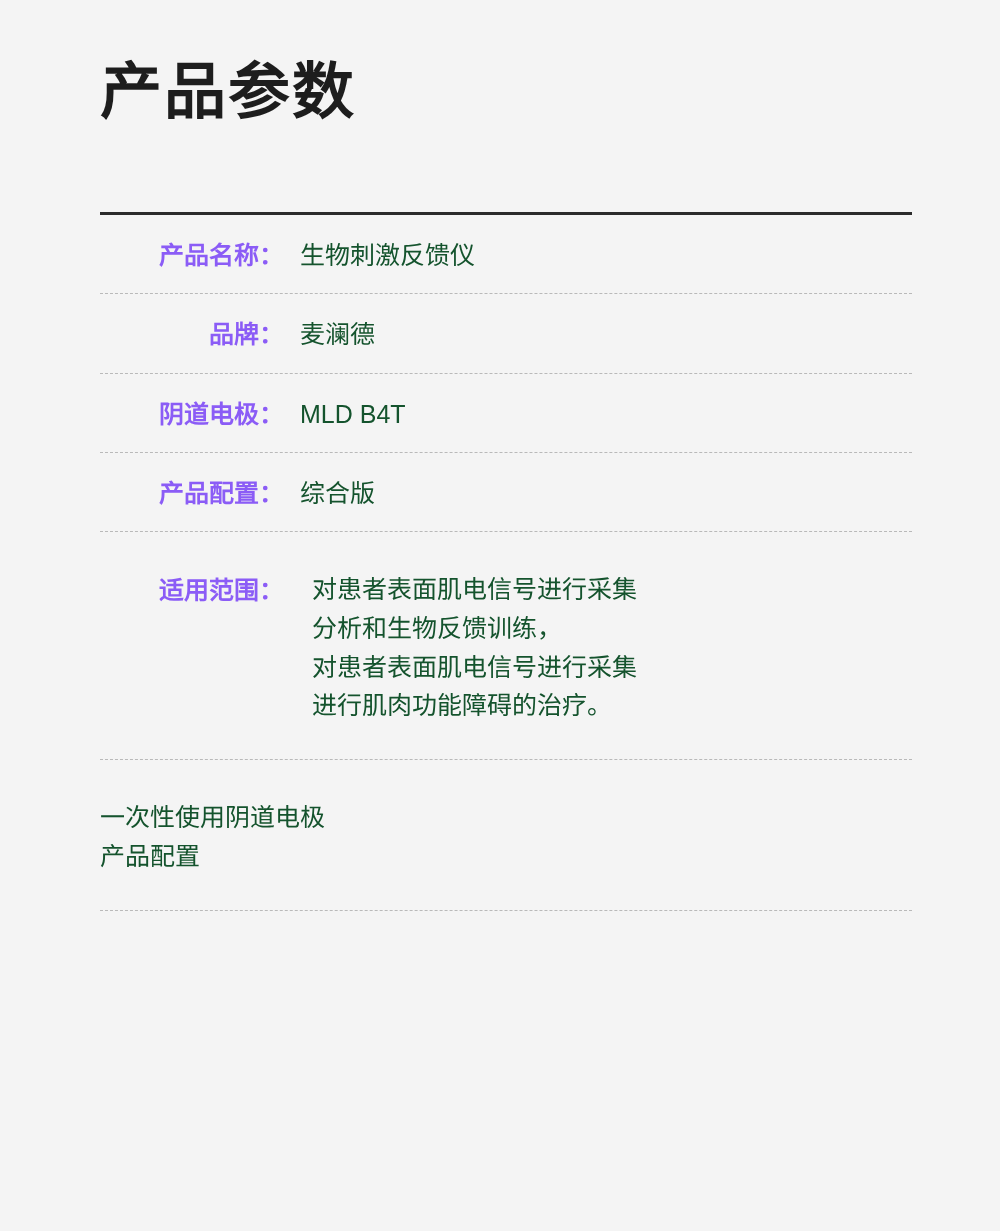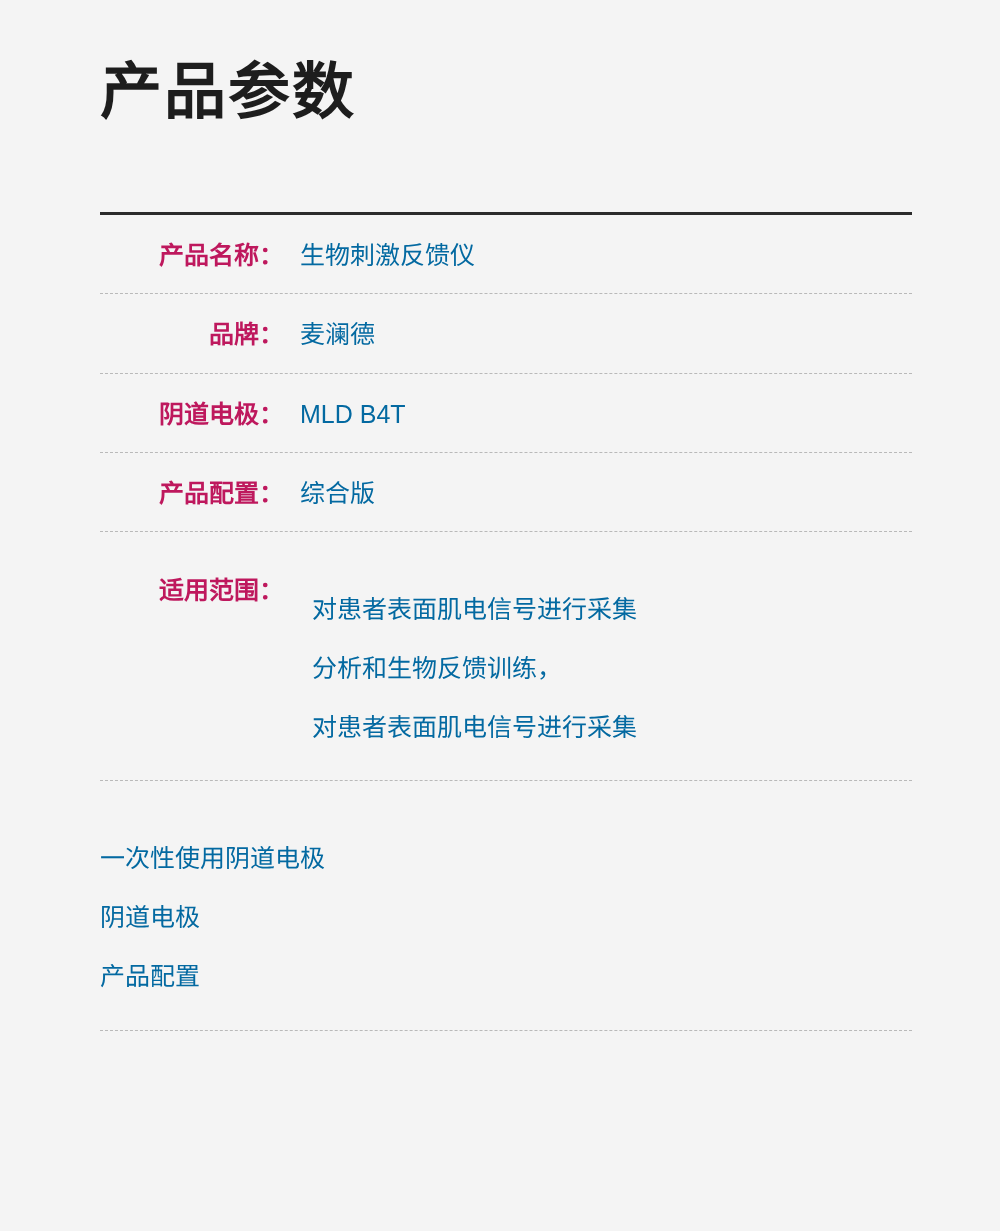--- a/index.html
+++ b/index.html
@@ -54,42 +54,41 @@
     border-bottom: 1px dashed #b9b9b9;
   }
   .spec-label {
     width: 200px;
     flex: 0 0 200px;
     text-align: right;
     padding-right: 16px;
     box-sizing: border-box;
     font-size: 25px;
     font-weight: bold;
-    color: #be185d;
+    color: #8b5cf6;
     line-height: 1.45;
     white-space: nowrap;
   }
   .spec-value {
     flex: 1 1 auto;
     font-size: 25px;
-    color: #0369a1;
+    color: #14532d;
     line-height: 1.45;
     word-break: break-word;
   }
   .spec-value .line {
     display: block;
     white-space: nowrap;
   }
   .spec-row.tall {
     padding: 38px 0 34px 0;
     gap: 12px;
   }
   .spec-row.tall .spec-value .line {
     line-height: 1.55;
-    margin-top: 20px;
   }
   .spec-row.tall .spec-label {
     padding-top: 2px;
   }
 </style>
 </head>
 <body>
 
 <div class="page">
 
@@ -125,25 +124,25 @@
         <span class="line">综合版</span>
       </div>
     </div>
 
     <div class="spec-row tall">
       <div class="spec-label">适用范围：</div>
       <div class="spec-value">
         <span class="line">对患者表面肌电信号进行采集</span>
         <span class="line">分析和生物反馈训练，</span>
         <span class="line">对患者表面肌电信号进行采集</span>
+        <span class="line">进行肌肉功能障碍的治疗。</span>
       </div>
     </div>
 
     <div class="spec-row tall last">
       <div class="spec-value">
         <span class="line">一次性使用阴道电极</span>
-        <span class="line">阴道电极</span>
         <span class="line">产品配置</span>
       </div>
     </div>
 
   </div>
 </div>
 
 </body></html>

